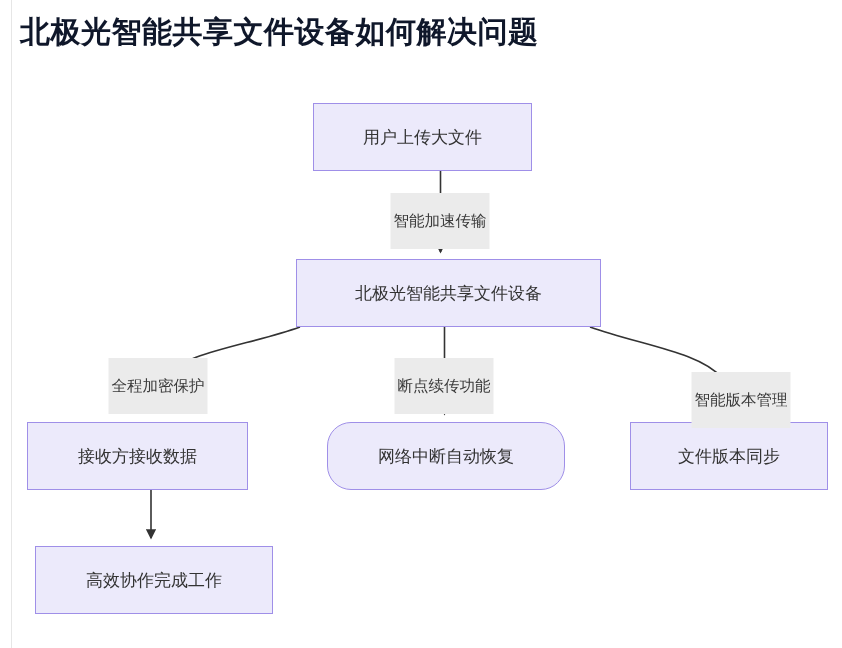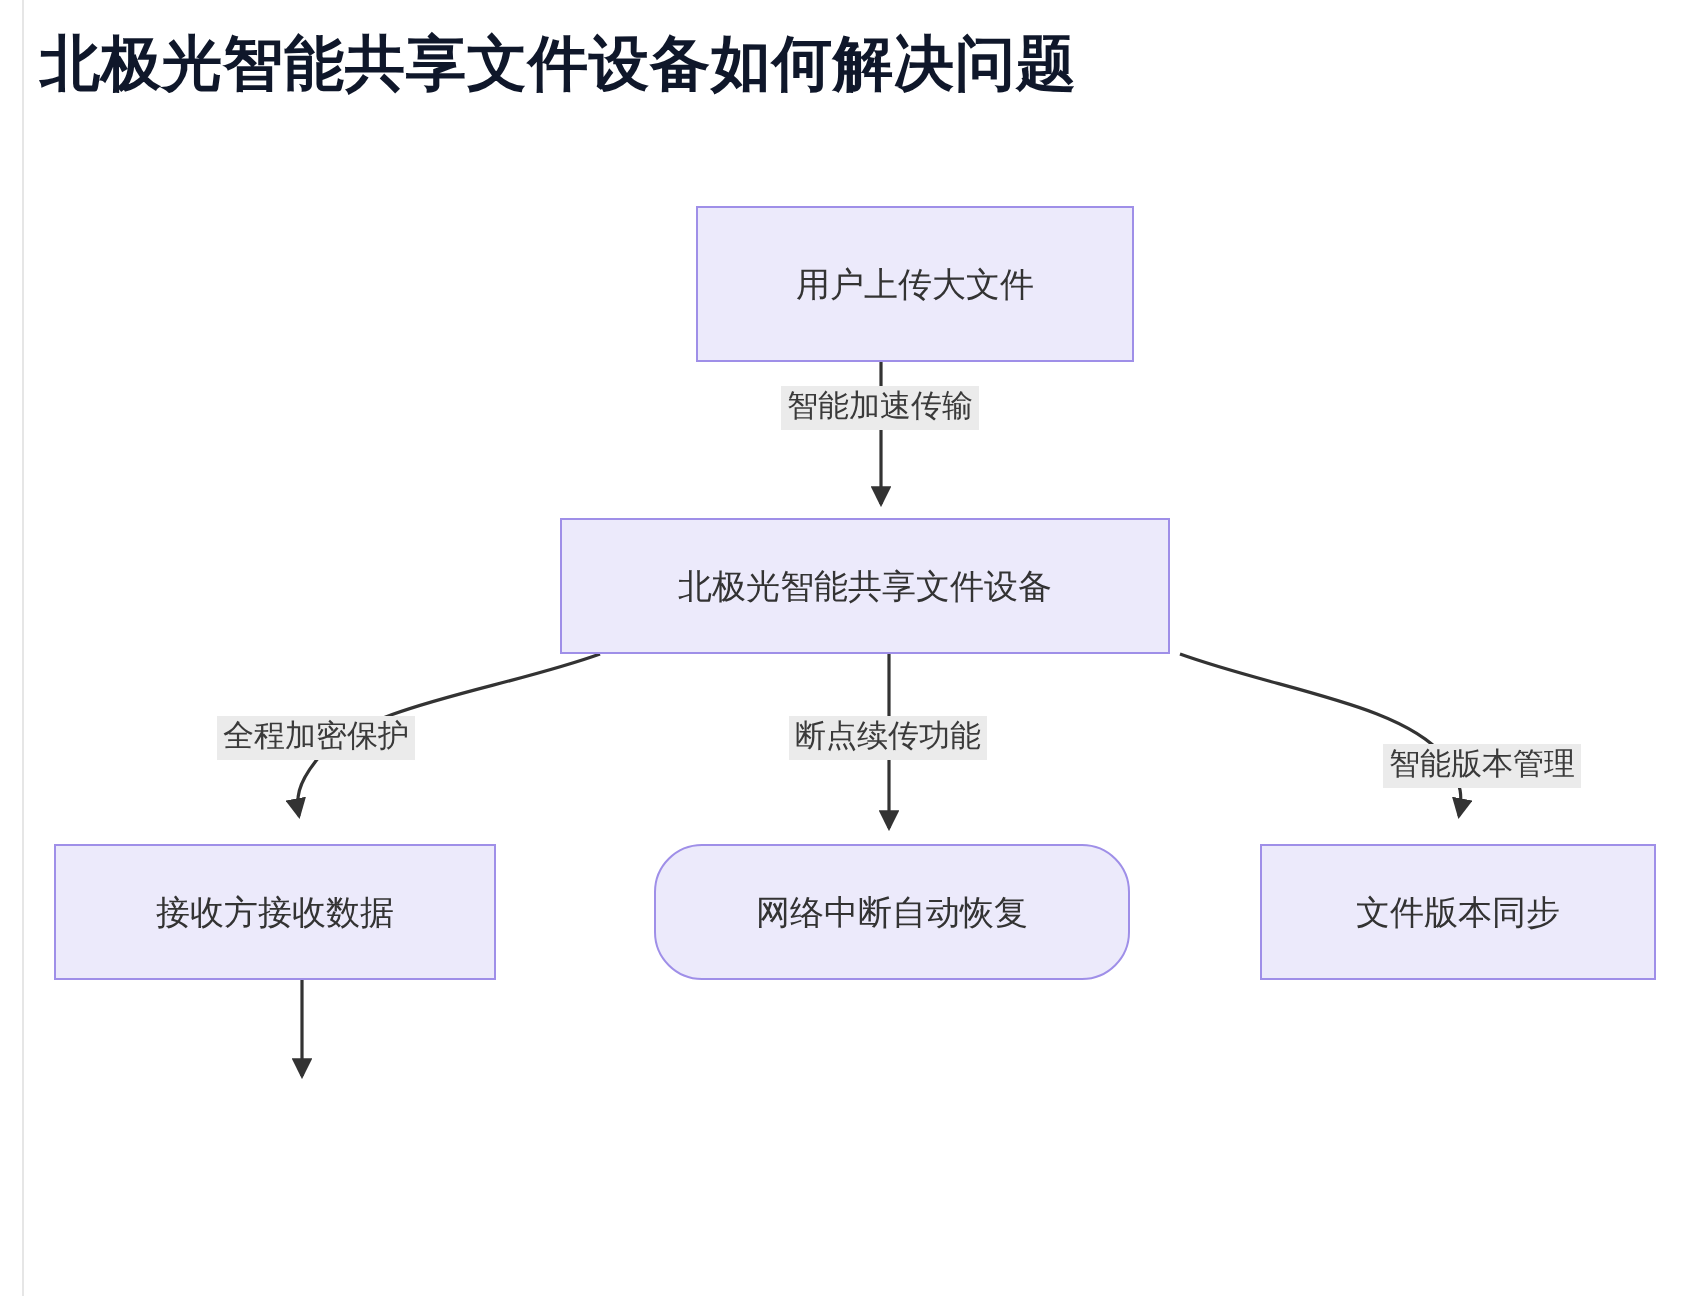--- a/index.html
+++ b/index.html
@@ -57,21 +57,21 @@
     color: #333333;
     font-size: 17px;
     white-space: nowrap;
   }
   .edge-label {
     position: absolute;
     background: #ebebeb;
     color: #3a3a3a;
     font-size: 15.5px;
     line-height: 20px;
-    padding: 1px 3px;
+    padding: 18px 3px;
     white-space: nowrap;
     transform: translateX(-50%);
   }
 </style>
 </head>
 <body>
 
 <div id="canvas">
 
   <div class="left-rule"></div>
@@ -89,40 +89,43 @@
 
     <path d="M 300 327 C 250 345, 185 352, 160 378 C 148 392, 148 400, 149.5 408" fill="none" stroke="#333333" stroke-width="1.6" marker-end="url(#arrow)"></path>
 
     <path d="M 444.5 327 L 444.5 414" fill="none" stroke="#333333" stroke-width="1.6" marker-end="url(#arrow)"></path>
 
     <path d="M 590 327 C 640 345, 700 352, 722 378 C 732 392, 731 400, 729.5 408" fill="none" stroke="#333333" stroke-width="1.6" marker-end="url(#arrow)"></path>
 
     <path d="M 151 490 L 151 538" fill="none" stroke="#333333" stroke-width="1.6" marker-end="url(#arrow)"></path>
   </svg>
 
-  <div class="node" style="left:348px; top:103px; width:219px; height:78px;">
+  <div class="node" style="left:313px; top:103px; width:219px; height:68px;">
     <span>用户上传大文件</span>
   </div>
 
-  <div class="node" style="left:280px; top:259px; width:305px; height:68px;">
+  <div class="node" style="left:296px; top:259px; width:305px; height:68px;">
     <span>北极光智能共享文件设备</span>
   </div>
 
   <div class="node" style="left:27px; top:422px; width:221px; height:68px;">
     <span>接收方接收数据</span>
   </div>
 
   <div class="node" style="left:327px; top:422px; width:238px; height:68px;border-radius:24px;">
     <span>网络中断自动恢复</span>
   </div>
 
   <div class="node" style="left:630px; top:422px; width:198px; height:68px;">
     <span>文件版本同步</span>
   </div>
 
+  <div class="node" style="left:35px; top:546px; width:238px; height:68px;">
+    <span>高效协作完成工作</span>
+  </div>
 
   <div class="edge-label" style="left:440px; top:193px;">智能加速传输</div>
 
   <div class="edge-label" style="left:158px; top:358px;">全程加密保护</div>
 
   <div class="edge-label" style="left:444px; top:358px;">断点续传功能</div>
 
   <div class="edge-label" style="left:725px; top:372px;margin-left:16px;">智能版本管理</div>
 
 </div>

